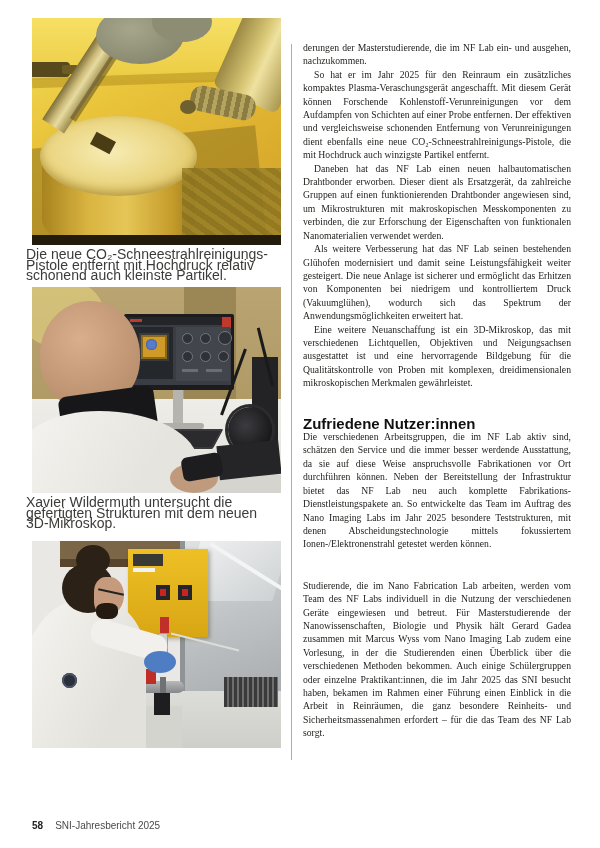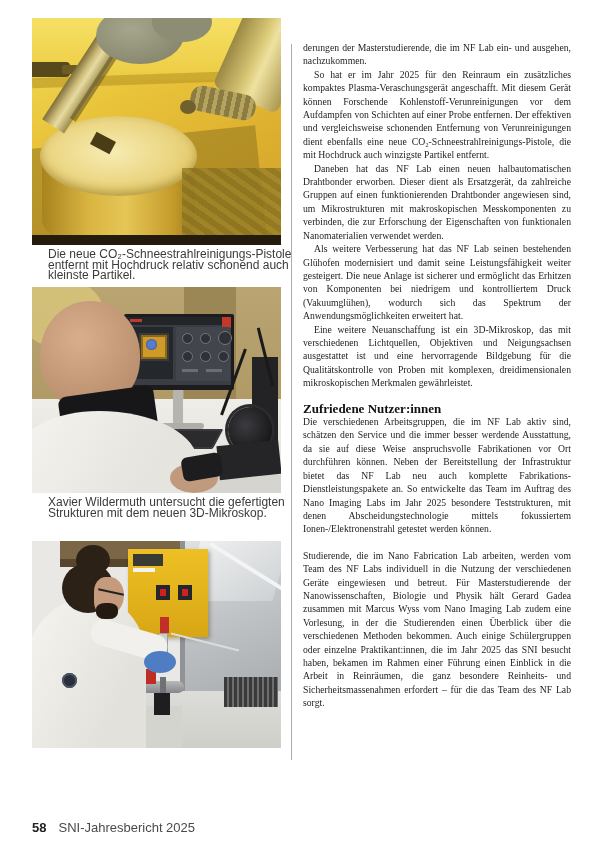--- a/index.html
+++ b/index.html
@@ -4,37 +4,37 @@
 <style>
   html,body{margin:0;padding:0;background:#8a8a8a;}
   #page{position:relative;width:600px;height:848px;background:#ffffff;margin:0 auto;
         font-family:"Liberation Serif","DejaVu Serif",serif;color:#1d1d1b;overflow:hidden;}
 
   
   .photo{position:absolute;left:32px;width:249px;overflow:hidden;background:#999;}
   .photo *{position:absolute;}
 
   
-  .caption{position:absolute;left:48px;width:249px;
+  .caption{position:absolute;left:26px;width:249px;
            font-family:"Liberation Sans","DejaVu Sans",sans-serif;
-           font-size:12px;line-height:10.6px;color:#3b3b3a;}
+           font-size:14px;line-height:10.6px;color:#3b3b3a;}
 
   
   #col-rule{position:absolute;left:291px;top:44px;width:1px;height:716px;background:#acacaa;}
   #article{position:absolute;left:303px;top:41px;width:268px;
            font-size:9.7px;line-height:13.4px;text-align:justify;hyphens:auto;}
   #article p{margin:0;}
   #article p.ind{text-indent:11px;}
-  #article h3{margin:13px 0 0 0;font-family:Liberation Serif, serif;
-              font-size:13px;line-height:12.5px;color:#111;font-weight:bold;text-align:left;}
+  #article h3{margin:28px 0 0 0;font-family:Liberation Sans, sans-serif;
+              font-size:15px;line-height:12.5px;color:#111;font-weight:bold;text-align:left;}
   #article h3 span{display:block;}
 
   
   #footer{position:absolute;left:32px;top:820px;
-          font-family:"Liberation Sans","DejaVu Sans",sans-serif;font-size:13px;color:#4a4a48;}
+          font-family:"Liberation Sans","DejaVu Sans",sans-serif;font-size:10px;color:#4a4a48;}
   #footer b{color:#222220;margin-right:12px;}
 
   
   #photo1{top:18px;height:227px;background:linear-gradient(150deg,#f4dd5c 0%,#e9c43a 35%,#dcae2e 70%,#cfa02a 100%);}
   .p1-topstrip{left:0;top:0;width:249px;height:62px;background:linear-gradient(180deg,#f6e065,#eccb42);}
   .p1-tableedge{left:0;top:56px;width:249px;height:10px;background:#b3901f;opacity:.55;transform:rotate(-2deg);}
   .p1-clamp{left:-4px;top:44px;width:42px;height:15px;background:#57491c;border-radius:4px;}
   .p1-clamp2{left:30px;top:47px;width:16px;height:9px;background:#6d5c24;border-radius:2px;}
   .p1-darkplate{left:-20px;top:120px;width:250px;height:120px;background:#8a6f1d;opacity:.5;transform:rotate(-6deg);}
   .p1-cyl{left:10px;top:135px;width:153px;height:95px;border-radius:0 0 40% 40%/0 0 30% 30%;

